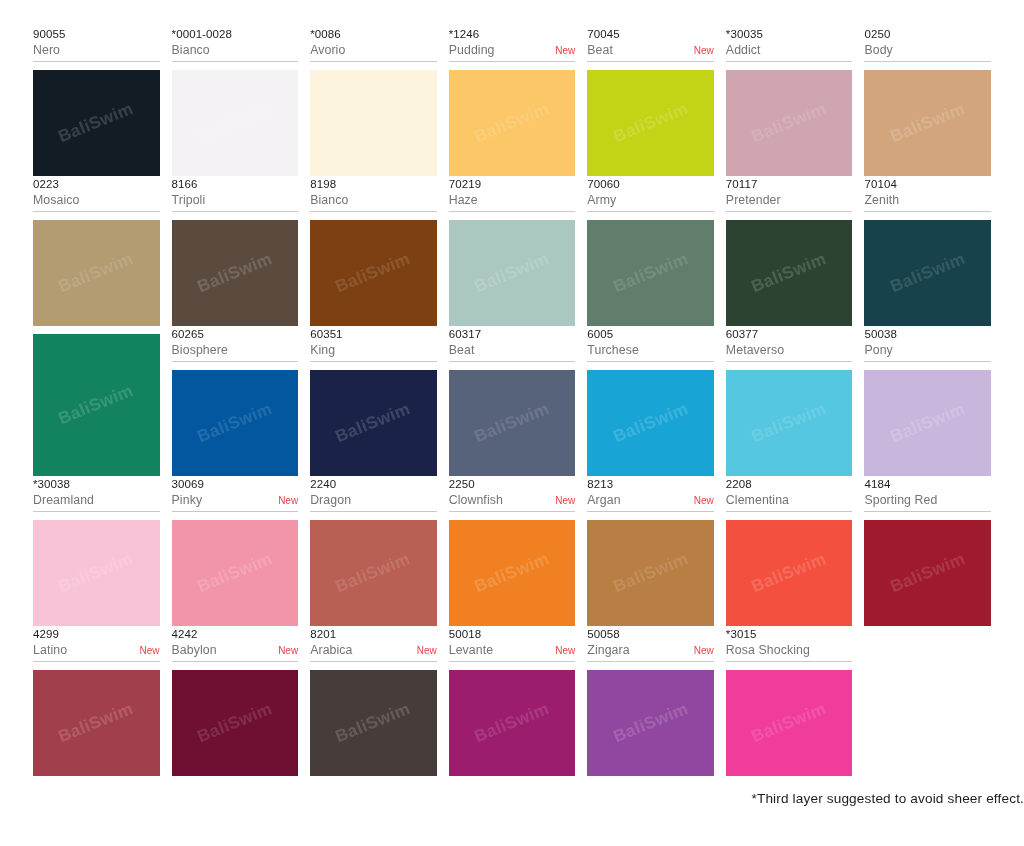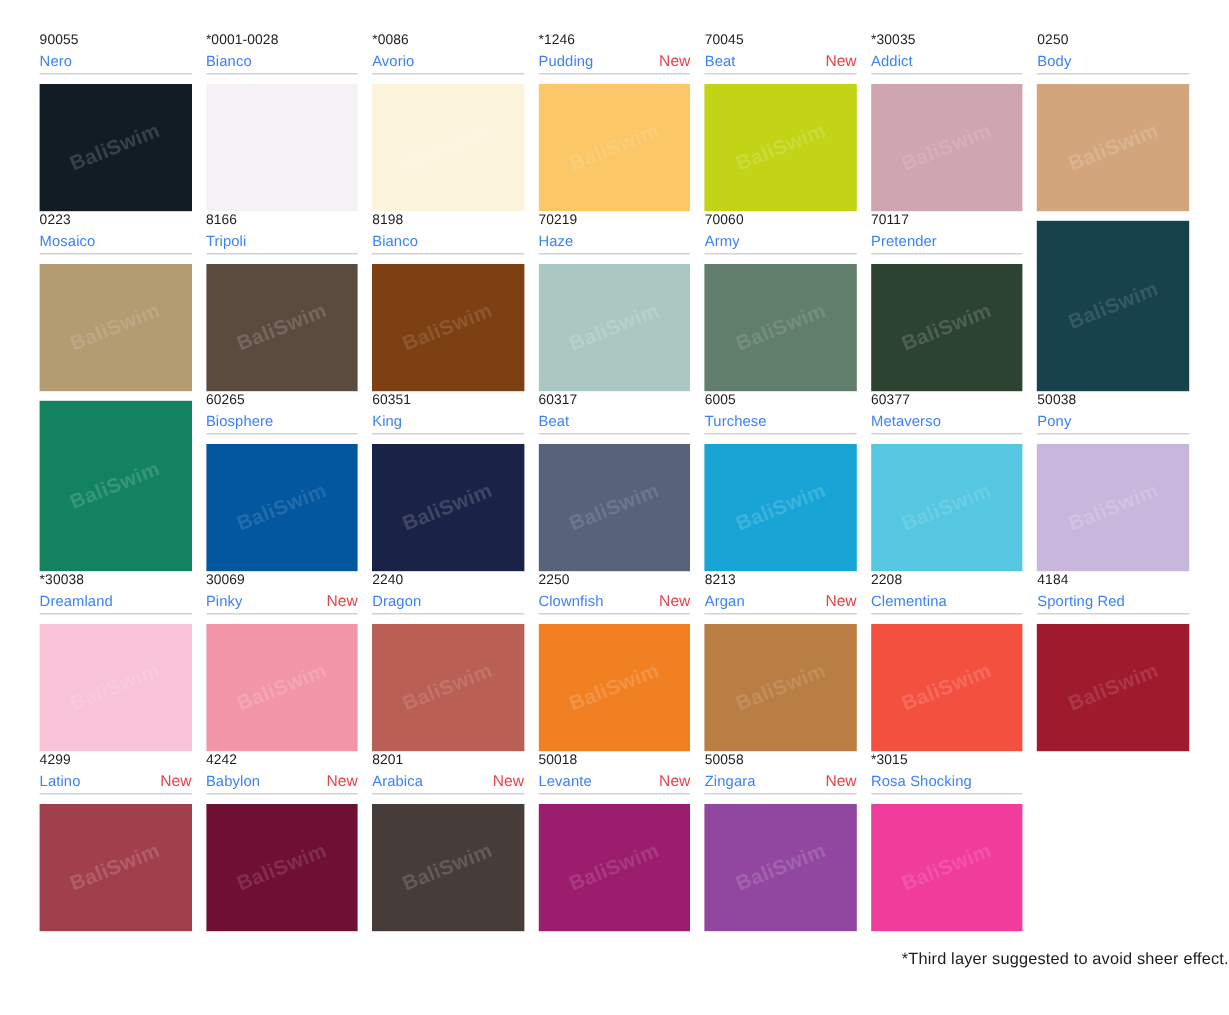--- a/index.html
+++ b/index.html
@@ -58,25 +58,25 @@
   .name-row {
     display: flex;
     align-items: baseline;
     justify-content: space-between;
     gap: 6px;
   }
   .name {
     font-size: 12.3px;
     line-height: 17px;
     letter-spacing: 0.1px;
-    color: #3b82f6;
+    color: #737373;
     white-space: nowrap;
   }
   .new-tag {
-    font-size: 13px;
+    font-size: 10px;
     line-height: 17px;
     color: #e8414a;
     white-space: nowrap;
   }
   .new-tag.hidden { visibility: hidden; }
 
   .swatch {
     position: relative;
     flex: 1 1 auto;
     margin-top: 8px;
@@ -264,20 +264,27 @@
           <div class="name-row">
             <div class="name">Pretender</div>
             <div class="new-tag hidden">New</div>
           </div>
         </div>
         <div class="swatch" style="background: rgb(43, 67, 48);">
           <div class="wm">BaliSwim</div>
         </div>
       </div>
       <div class="cell">
+        <div class="label-block">
+          <div class="code">70104</div>
+          <div class="name-row">
+            <div class="name">Zenith</div>
+            <div class="new-tag hidden">New</div>
+          </div>
+        </div>
         <div class="swatch" style="background: rgb(23, 65, 75);">
           <div class="wm dim">BaliSwim</div>
         </div>
       </div>
       <div class="cell">
         <div class="swatch" style="background: rgb(19, 130, 95);">
           <div class="wm">BaliSwim</div>
         </div>
       </div>
       <div class="cell">

